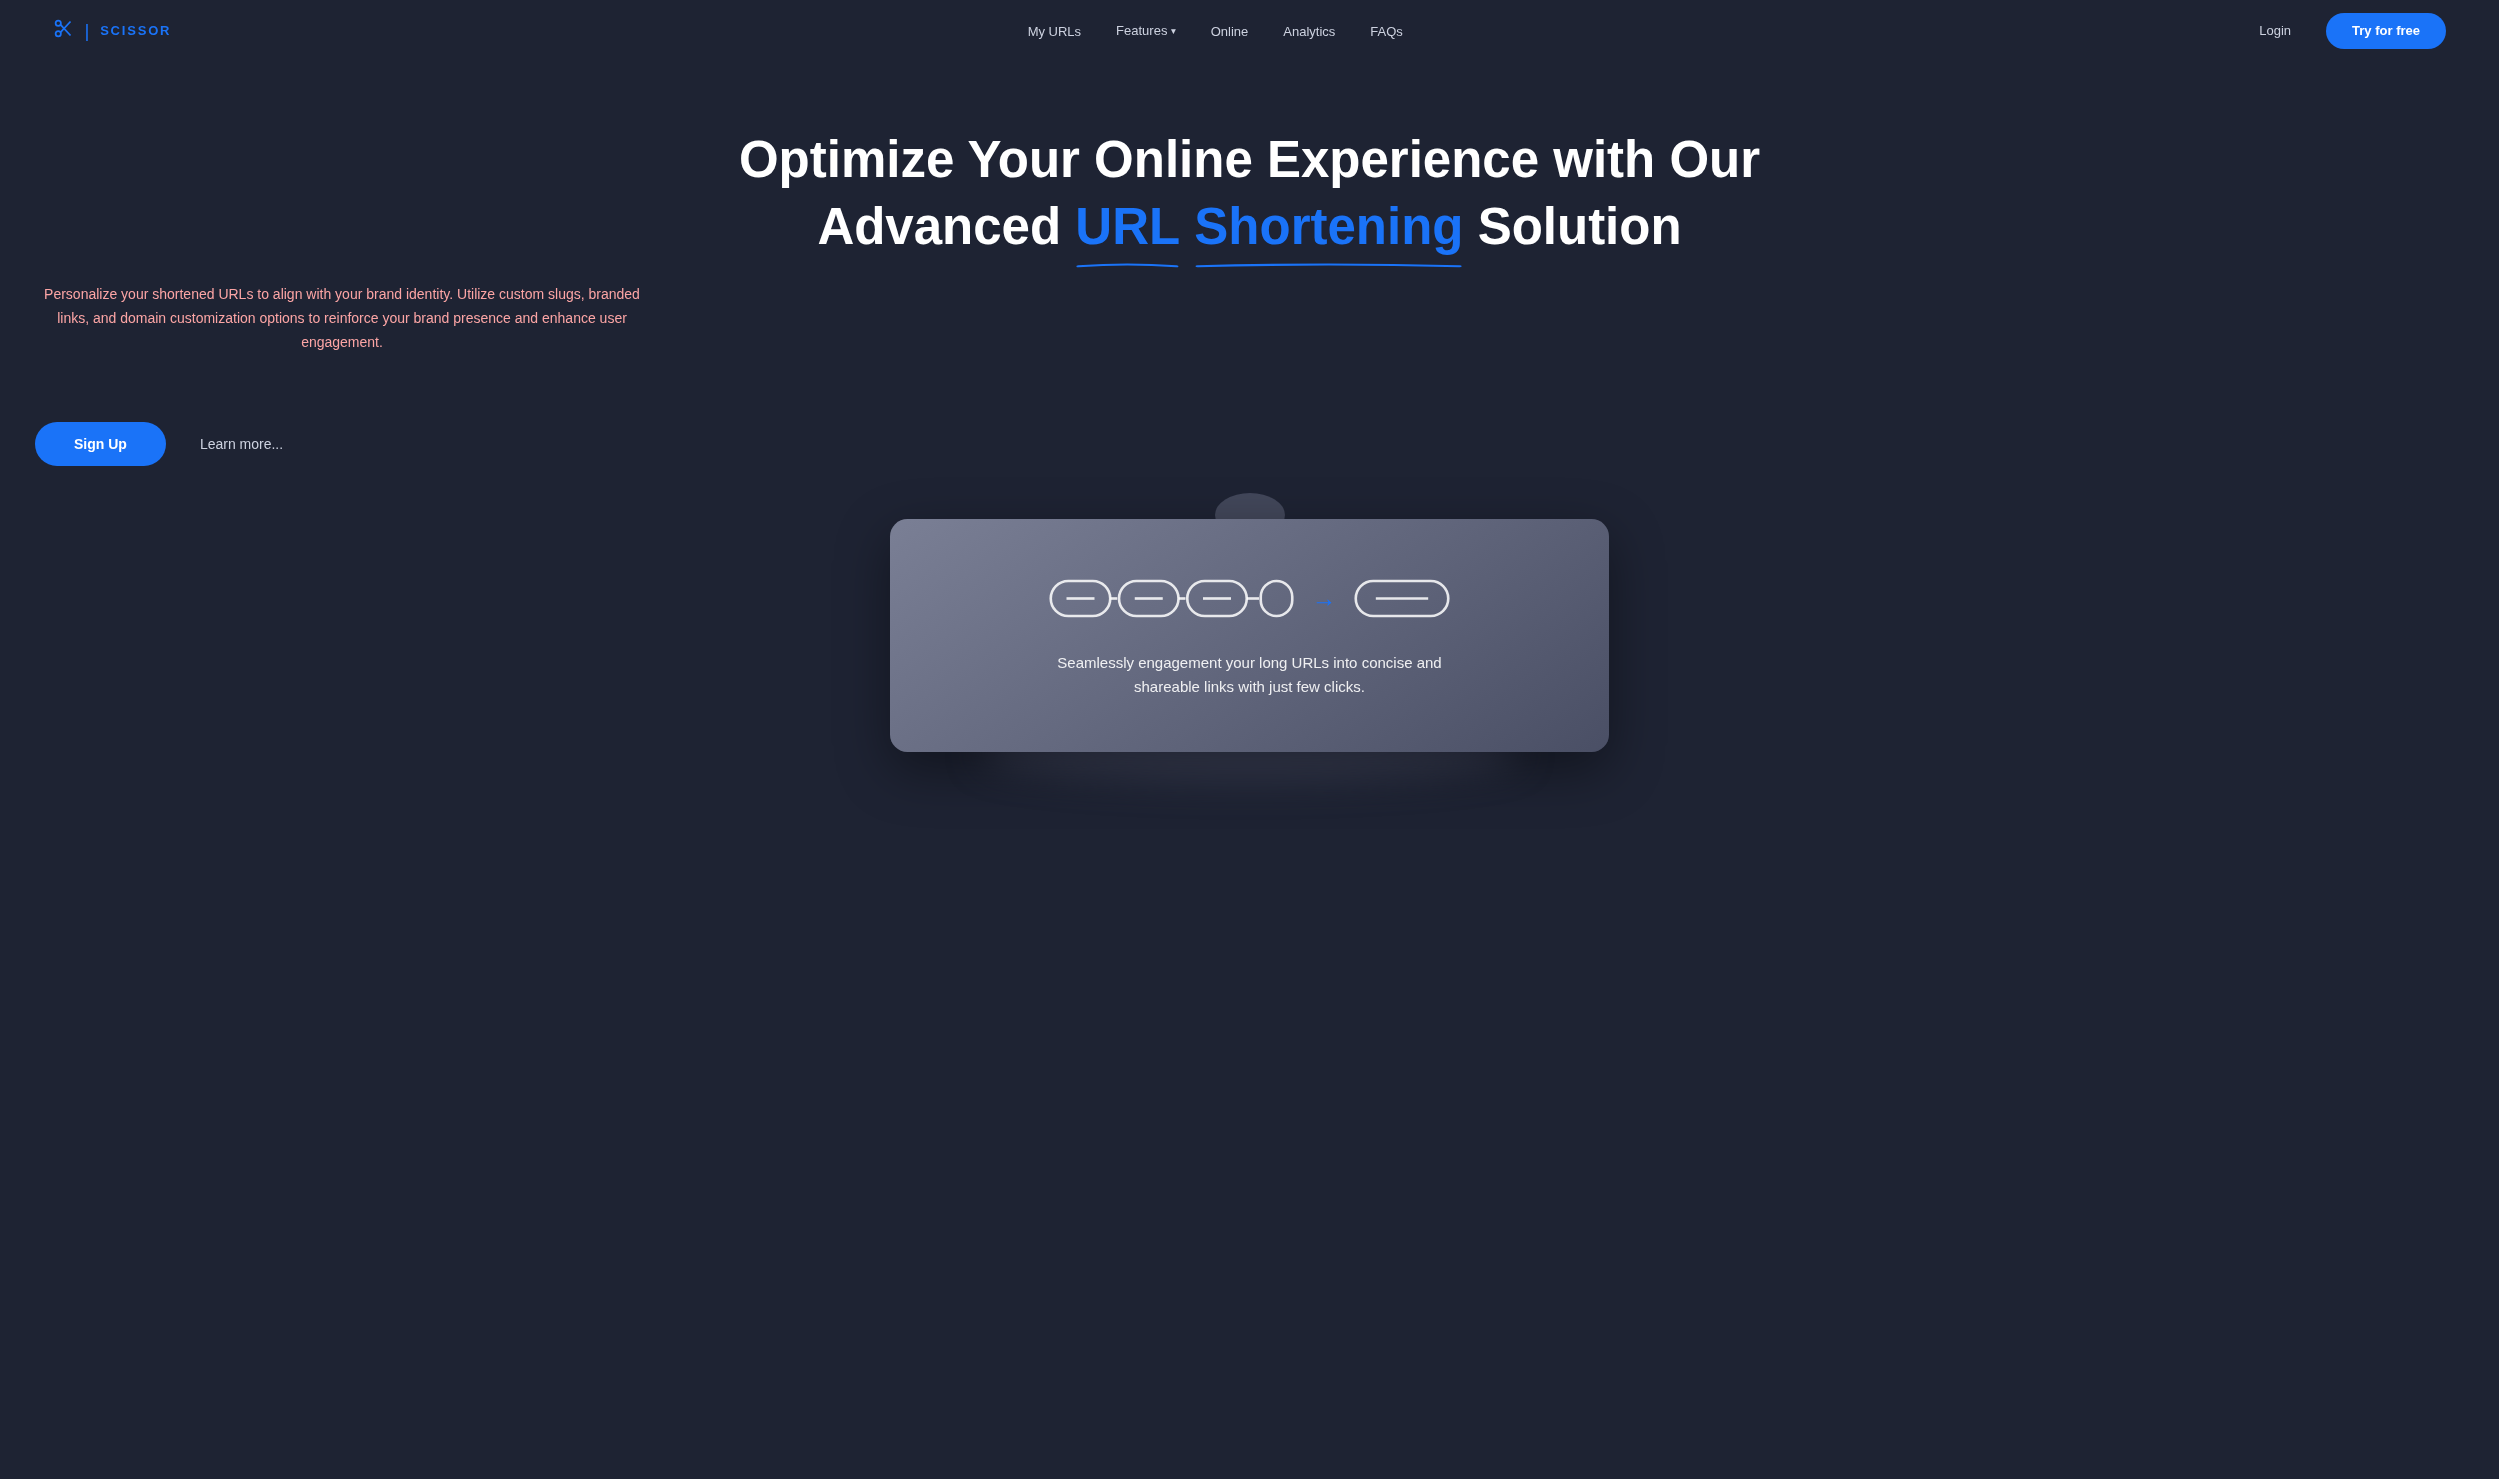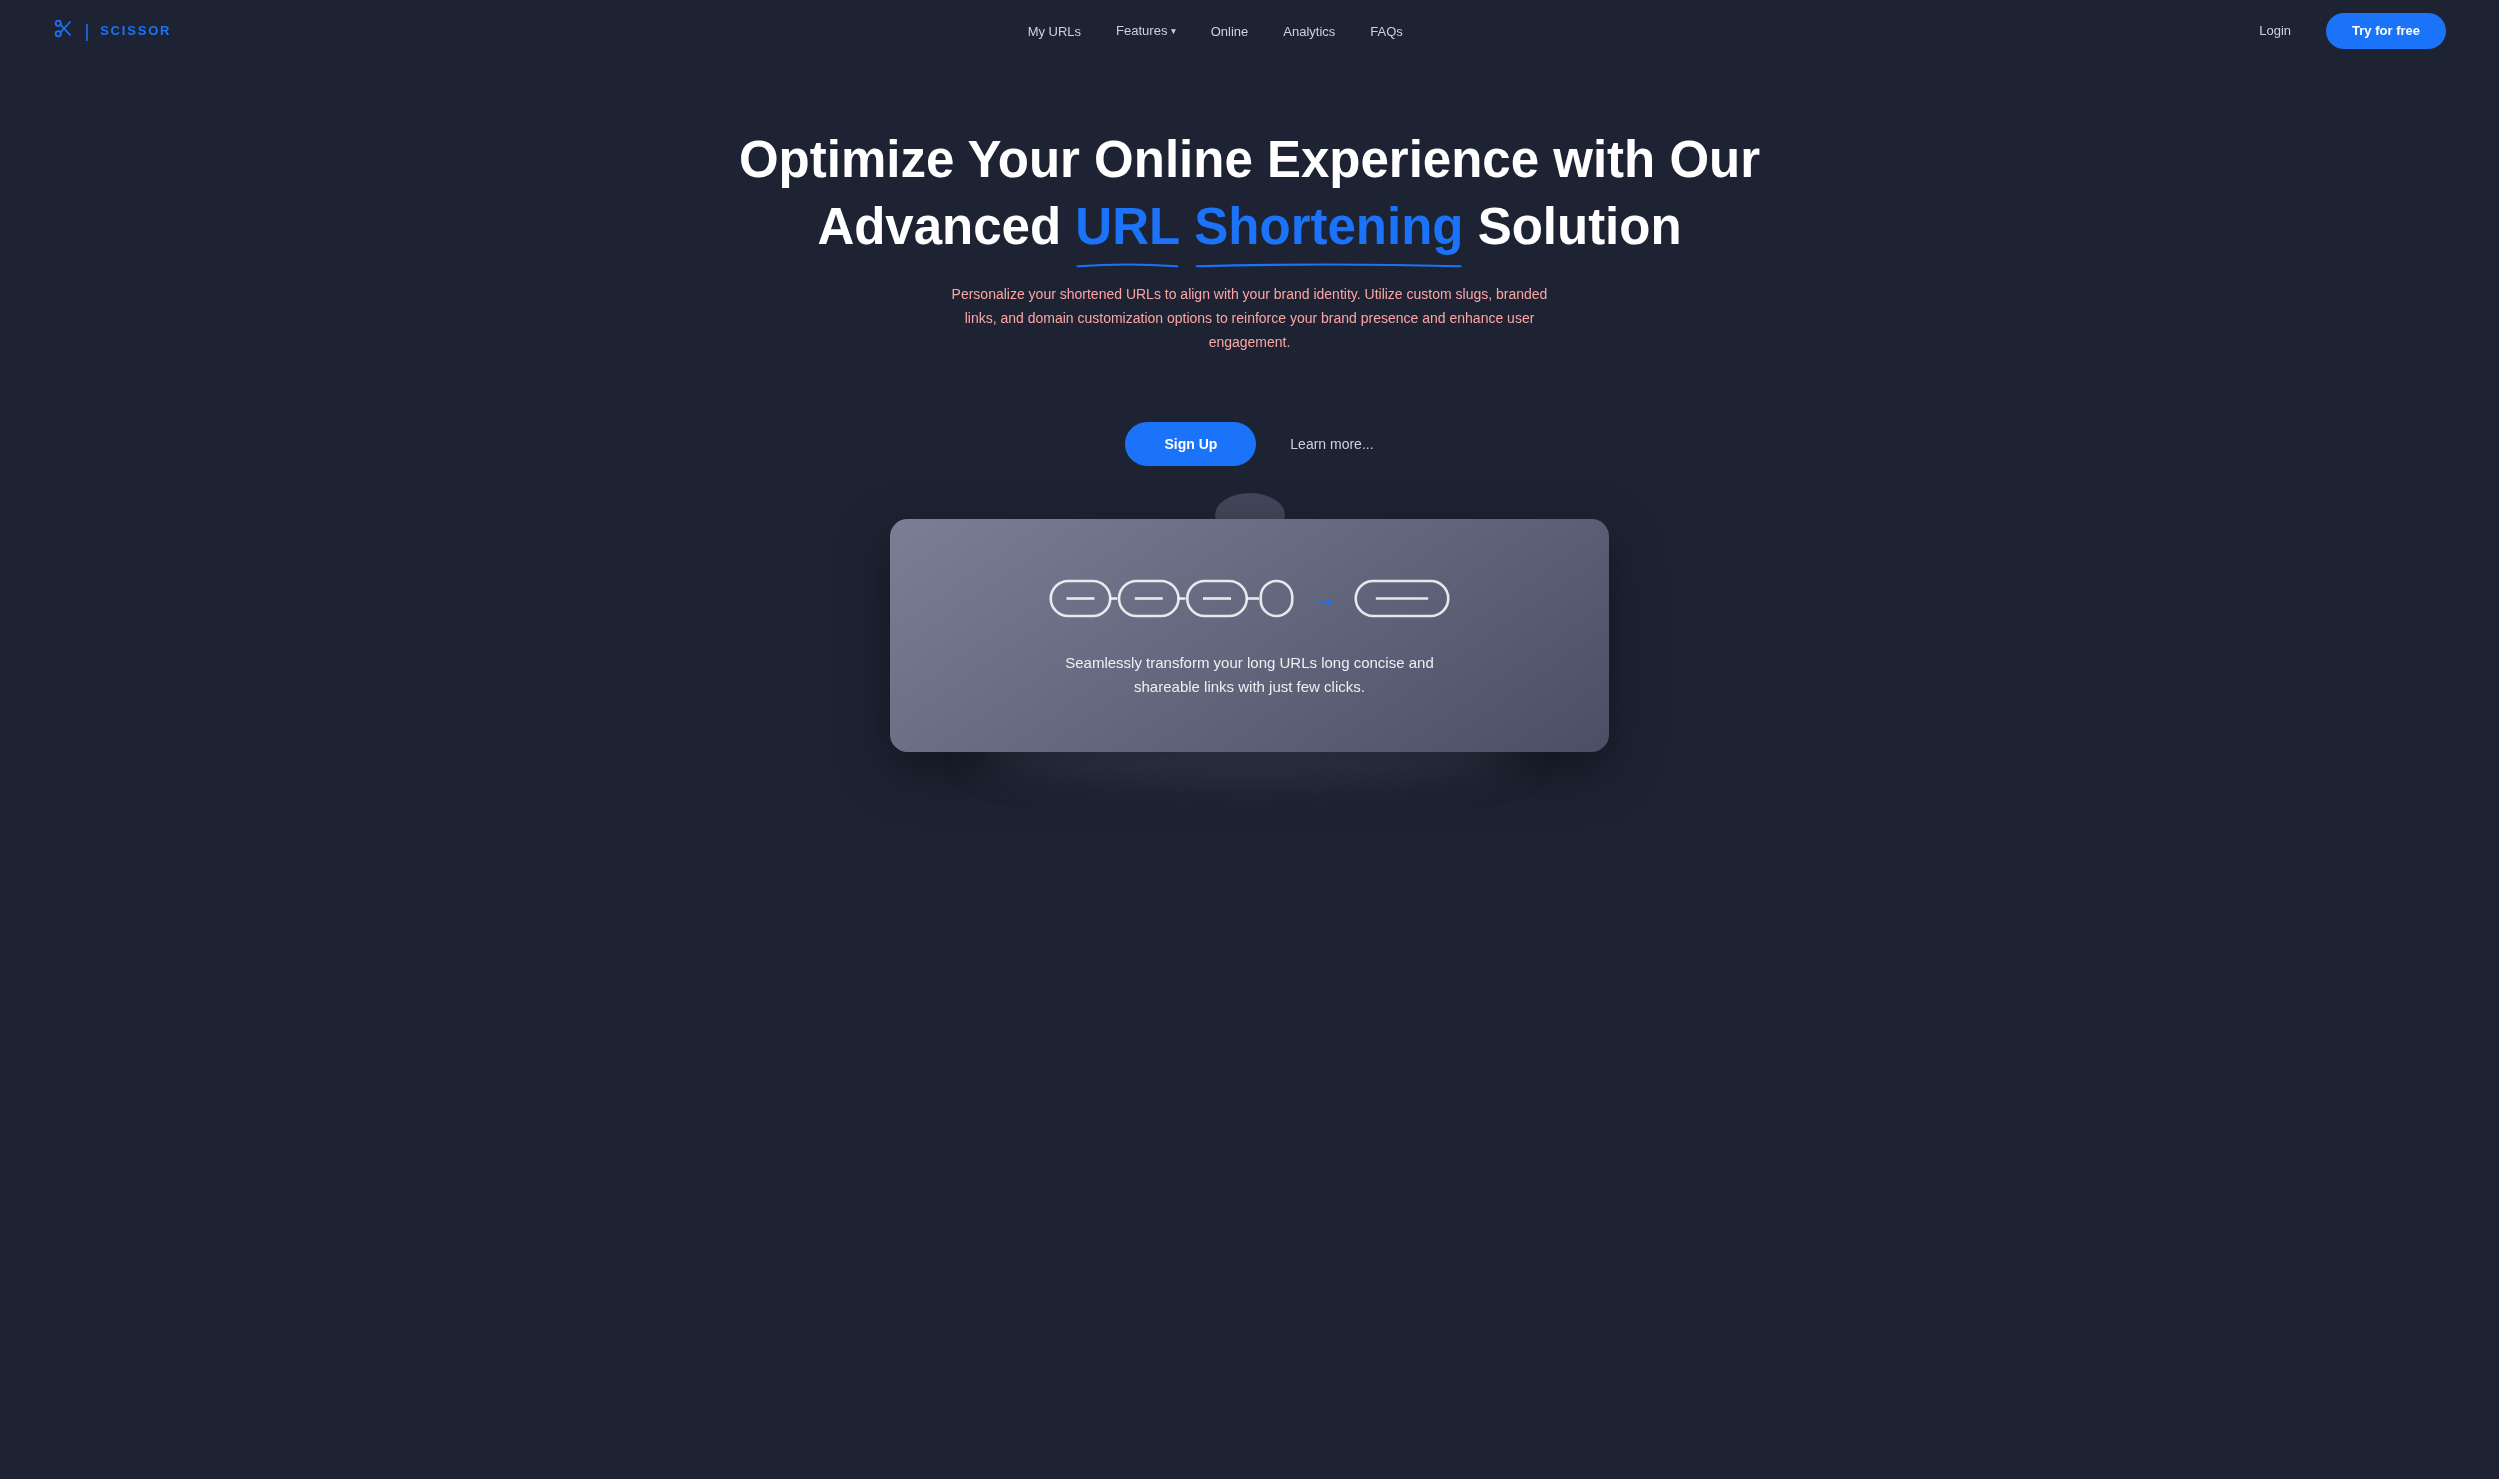--- a/index.html
+++ b/index.html
@@ -101,21 +101,20 @@
       font-size: 13px;
       font-weight: 600;
       cursor: pointer;
       transition: background-color 0.2s;
     }
 
     
     .hero {
       display: flex;
       flex-direction: column;
-      align-items: center;
       text-align: center;
       padding: 70px 35px 53px;
     }
 
     .hero-title-line1 {
       font-size: 51px;
       font-weight: 700;
       color: #ffffff;
       line-height: 1.15;
       margin-bottom: 8.8px;
@@ -334,20 +333,20 @@
 
         <span class="arrow-icon">→</span>
 
         <svg width="96" height="53" viewBox="0 0 110 60">
           <rect x="2" y="10" width="106" height="40" rx="20" ry="20" fill="none" stroke="rgba(255,255,255,0.85)" stroke-width="3"></rect>
           <line x1="25" y1="30" x2="85" y2="30" stroke="rgba(255,255,255,0.85)" stroke-width="3"></line>
         </svg>
       </div>
 
       <p class="url-card-text">
-        <span>Seamlessly transform your long URLs long concise and</span><br>
+        <span>Seamlessly engagement your long URLs into concise and</span><br>
         <span>shareable links with just few clicks.</span>
       </p>
     </div>
     <div class="url-card-shadow"></div>
   </div>
 </section>
 
 
 </body></html>

